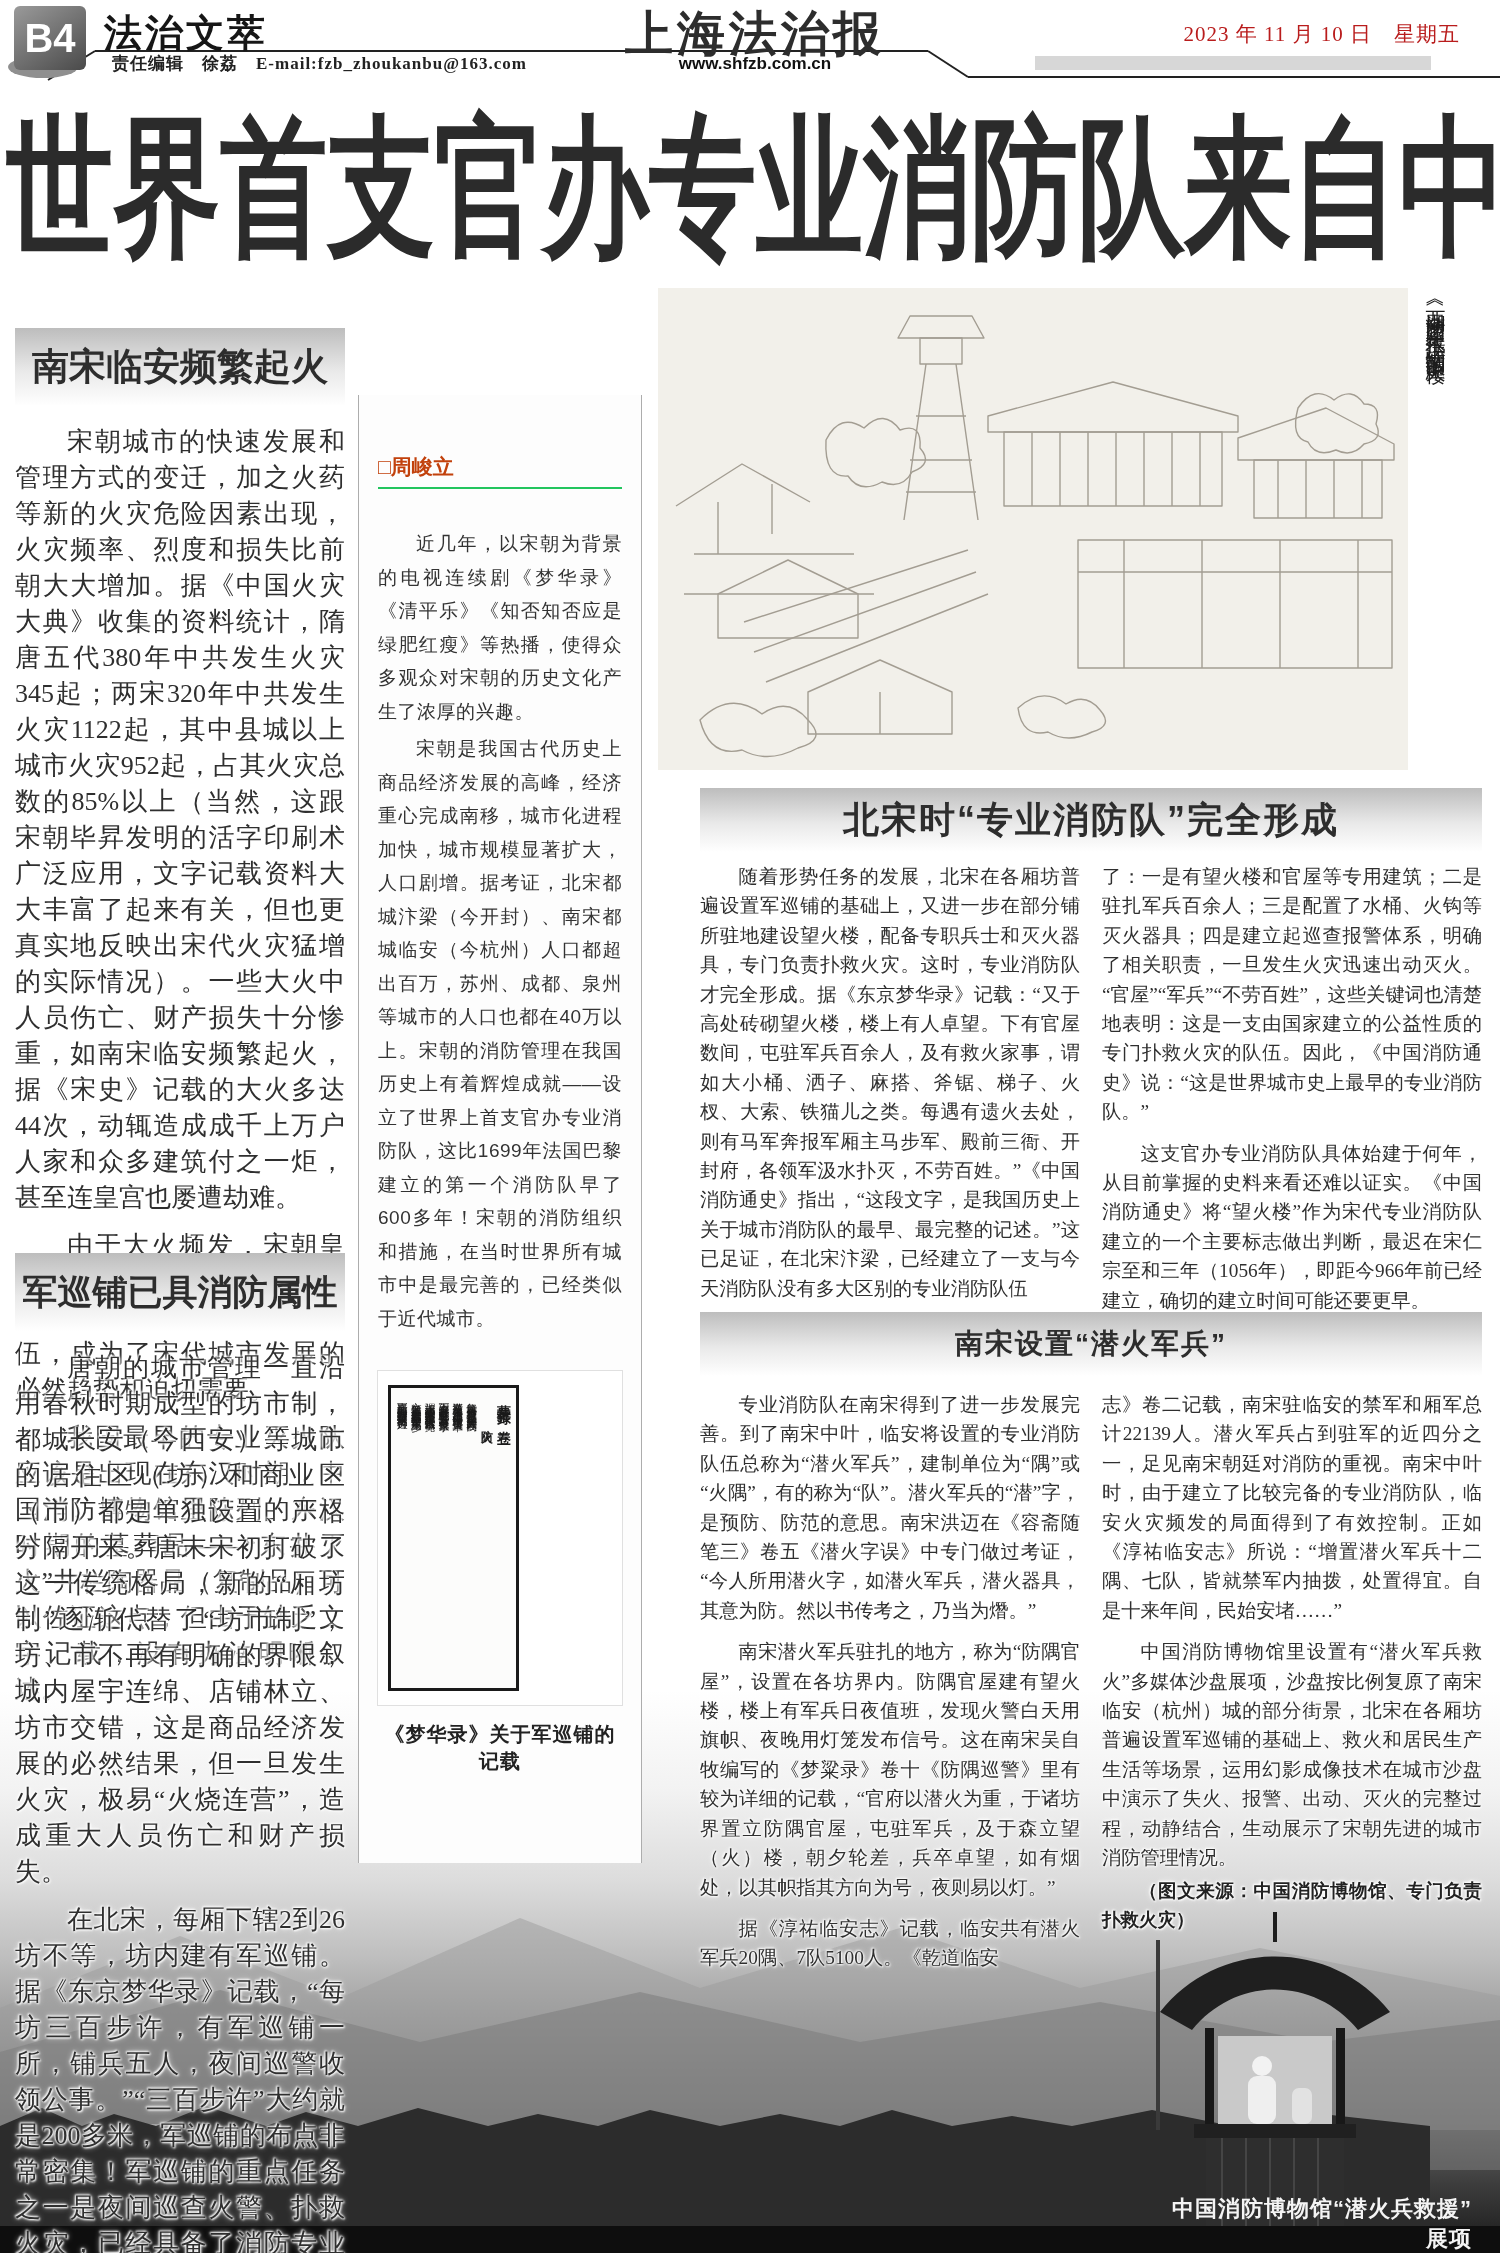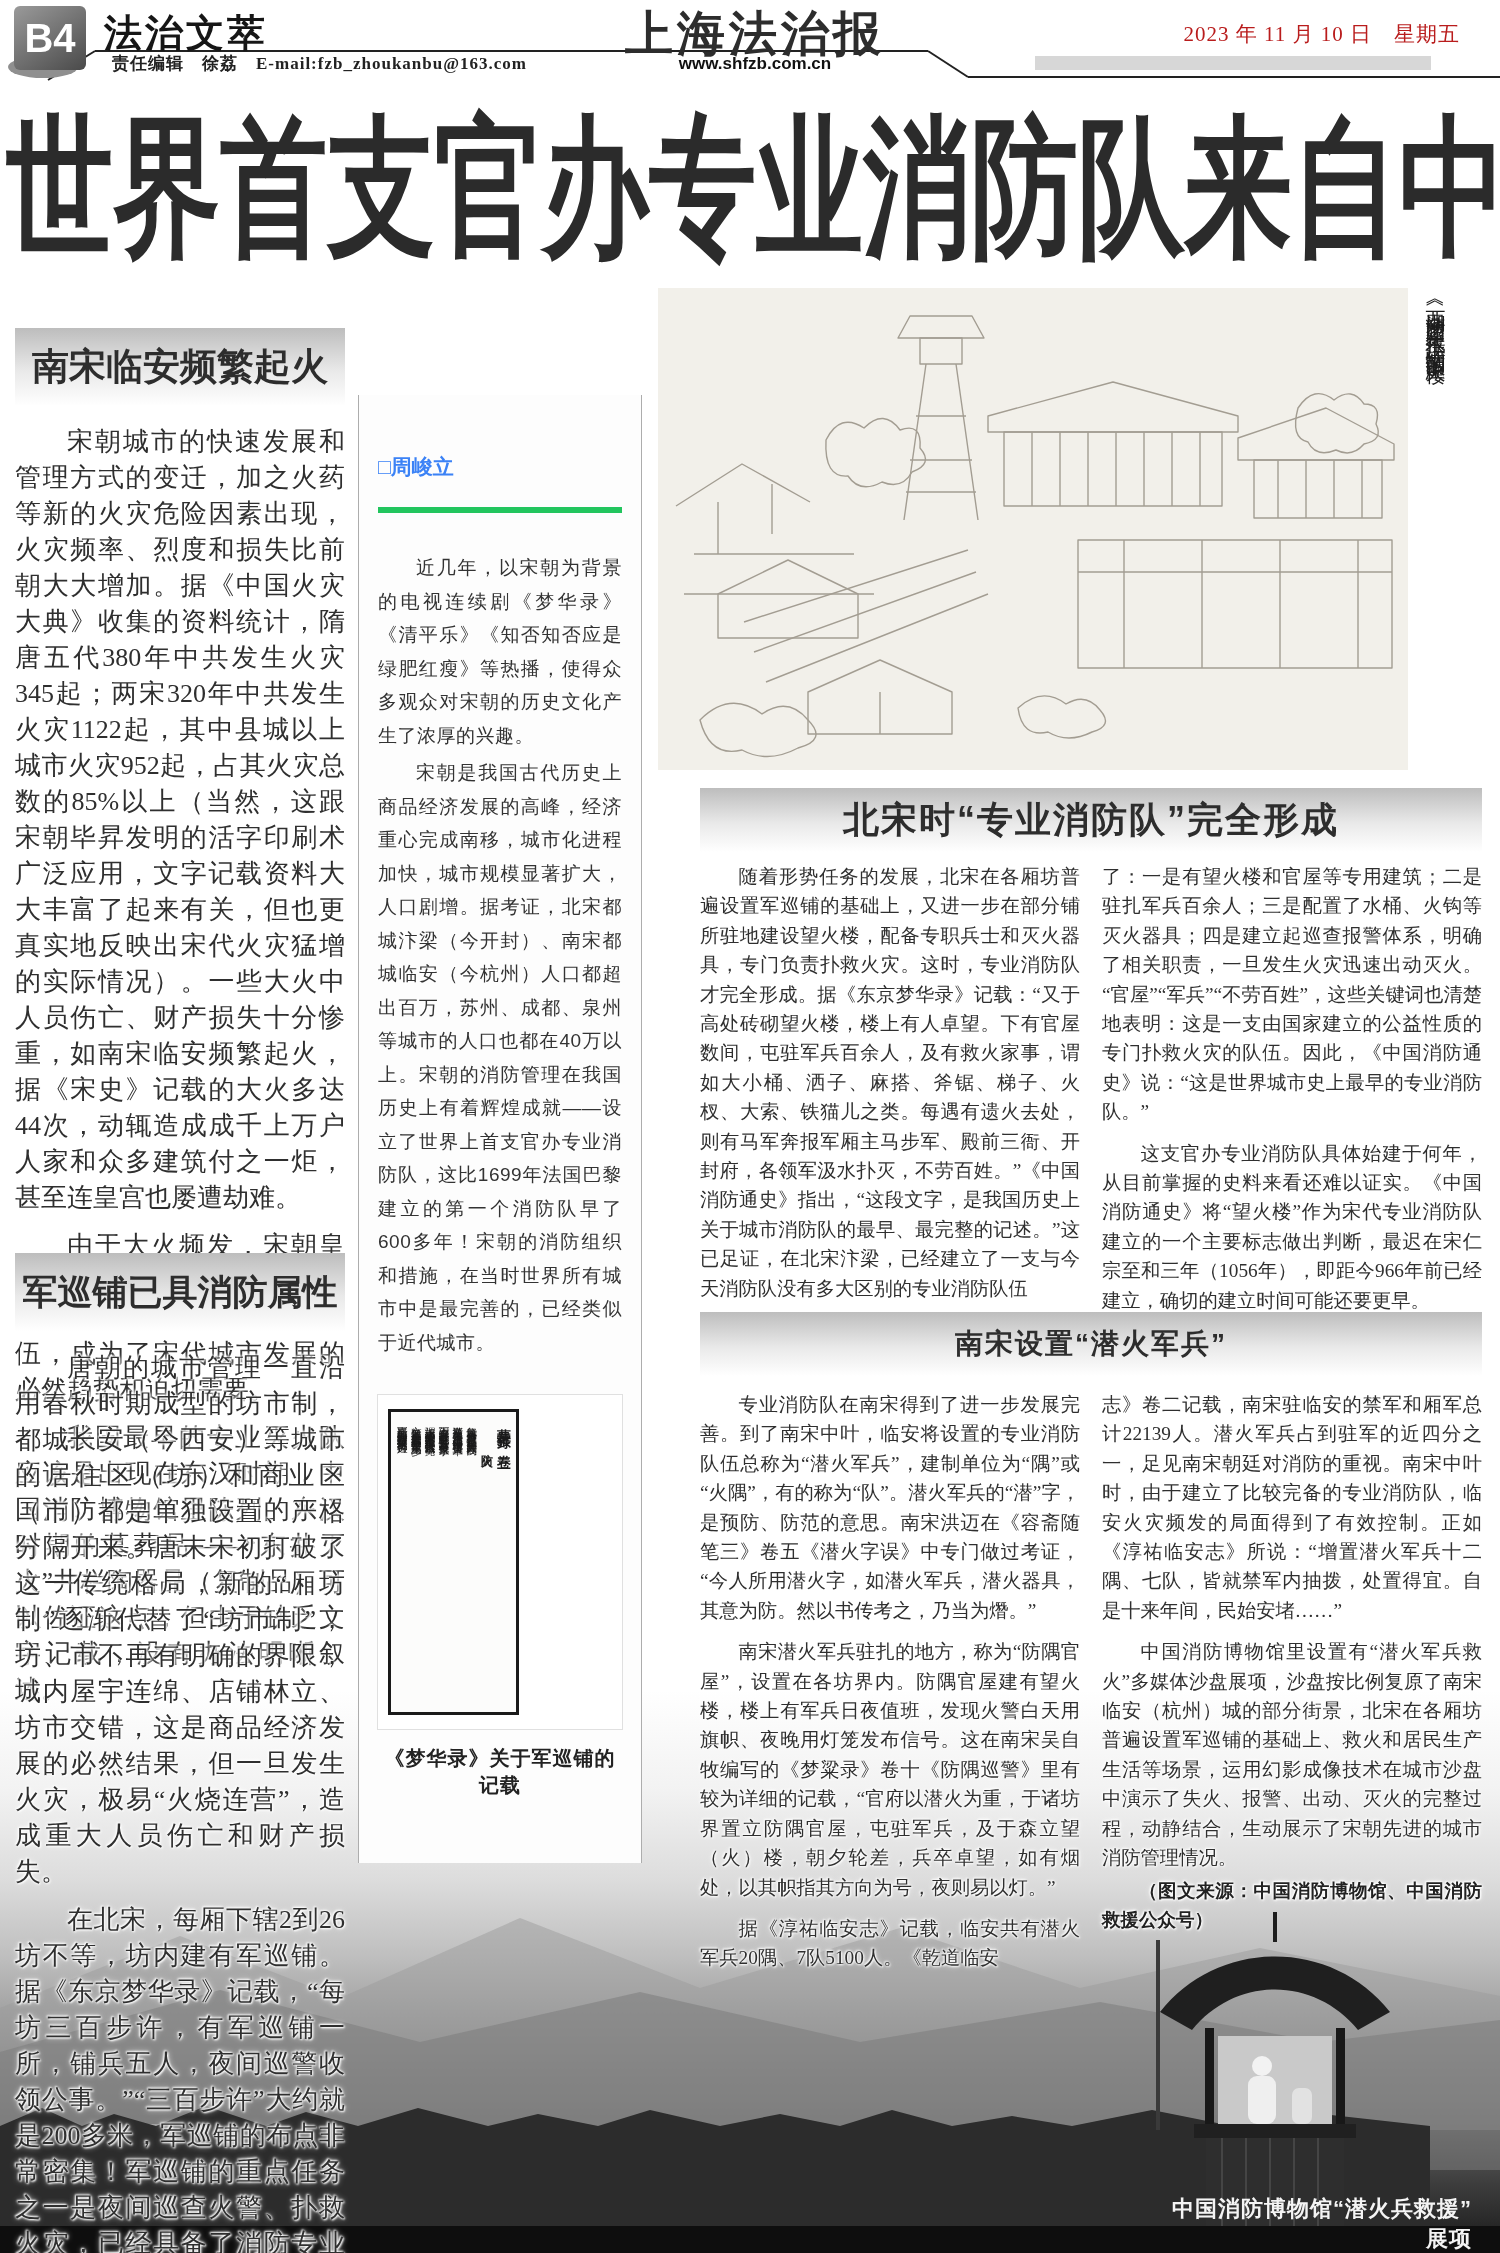--- a/index.html
+++ b/index.html
@@ -40,22 +40,22 @@
   .btxt p + p{margin-top:12px;}
   .leftcol-txt{font-size:26px;line-height:36px;}
   .sec-txt{font-size:19.3px;line-height:29.4px;}
   .cont p:first-child{text-indent:0;}
   .halo p, .halo{text-shadow:0 0 3px #fff,0 0 6px #fff,1px 1px 2px #fff,-1px -1px 2px #fff;}
 
   
   .author-box{left:358px;top:395px;width:284px;height:1468px;border-left:1px solid #adadad;
               border-right:1px solid #adadad;background:#fdfdfd;z-index:2;box-sizing:border-box;
               padding:58px 19px 0 19px;}
-  .author-name{font-family:"Liberation Sans",sans-serif;font-weight:700;font-size:21px;color:#3b82f6;
-               padding-bottom:26px;border-bottom:6px solid #22c55e;}
+  .author-name{font-family:"Liberation Sans",sans-serif;font-weight:700;font-size:21px;color:#c2410c;
+               padding-bottom:6px;border-bottom:2px solid #22c55e;}
   .author-paras{margin-top:38px;font-family:"Liberation Sans",sans-serif;font-size:19px;
                 line-height:33.5px;letter-spacing:0.5px;color:#333;text-align:justify;}
   .author-paras p{margin:0 0 4px 0;text-indent:2em;}
   .book-img{margin-top:36px;background:#fff;box-shadow:0 0 0 1px #e0e0e0;padding:14px 10px;}
   .book-frame{border:3px solid #1a1a1a;height:306px;padding:6px 4px;box-sizing:border-box;
               writing-mode:vertical-rl;overflow:hidden;background:#fcfcfb;}
   .vcol{display:block;font-size:10.5px;line-height:1.32;letter-spacing:1px;color:#1a1a1a;height:100%;}
   .vcol:first-child{font-size:14px;font-weight:700;letter-spacing:3px;}
   .vcol:nth-child(2){padding-top:26px;font-size:12px;font-weight:700;}
   .book-caption{margin-top:16px;text-align:center;font-family:"Liberation Sans",sans-serif;
@@ -191,21 +191,21 @@
   <div class="abs btxt sec-txt s2c1 halo">
       <p class="para">专业消防队在南宋得到了进一步发展完善。到了南宋中叶，临安将设置的专业消防队伍总称为“潜火军兵”，建制单位为“隅”或“火隅”，有的称为“队”。潜火军兵的“潜”字，是预防、防范的意思。南宋洪迈在《容斋随笔三》卷五《潜火字误》中专门做过考证，“今人所用潜火字，如潜火军兵，潜火器具，其意为防。然以书传考之，乃当为熸。”</p>
       <p class="para">南宋潜火军兵驻扎的地方，称为“防隅官屋”，设置在各坊界内。防隅官屋建有望火楼，楼上有军兵日夜值班，发现火警白天用旗帜、夜晚用灯笼发布信号。这在南宋吴自牧编写的《梦粱录》卷十《防隅巡警》里有较为详细的记载，“官府以潜火为重，于诸坊界置立防隅官屋，屯驻军兵，及于森立望（火）楼，朝夕轮差，兵卒卓望，如有烟处，以其帜指其方向为号，夜则易以灯。”</p>
       <p class="para">据《淳祐临安志》记载，临安共有潜火军兵20隅、7队5100人。《乾道临安</p>
     </div>
   <div class="abs btxt sec-txt s2c2 cont halo">
     <span style="display:block;">
         <p class="para">志》卷二记载，南宋驻临安的禁军和厢军总计22139人。潜火军兵占到驻军的近四分之一，足见南宋朝廷对消防的重视。南宋中叶时，由于建立了比较完备的专业消防队，临安火灾频发的局面得到了有效控制。正如《淳祐临安志》所说：“增置潜火军兵十二隅、七队，皆就禁军内抽拨，处置得宜。自是十来年间，民始安堵……”</p>
         <p class="para">中国消防博物馆里设置有“潜火军兵救火”多媒体沙盘展项，沙盘按比例复原了南宋临安（杭州）城的部分街景，北宋在各厢坊普遍设置军巡铺的基础上、救火和居民生产生活等场景，运用幻影成像技术在城市沙盘中演示了失火、报警、出动、灭火的完整过程，动静结合，生动展示了宋朝先进的城市消防管理情况。</p>
       </span>
-    <div class="source-note">（图文来源：中国消防博物馆、中国消防救援公众号）</div>
+    <div class="source-note">（图文来源：中国消防博物馆、专门负责扑救火灾）</div>
   </div>
 
   <div class="abs bottom-photo">
     <svg width="1500" height="563" viewBox="0 0 1500 563" preserveAspectRatio="none">
 
       <path d="M0 318 L180 246 L340 308 L520 228 L700 298 L900 238 L1080 298 L1260 258 L1500 306 L1500 440 L0 440 Z" fill="#9c9c9c" opacity="0.5"></path>
       <path d="M0 362 L220 300 L420 352 L640 302 L860 352 L1100 312 L1320 352 L1500 330 L1500 480 L0 480 Z" fill="#7c7c7c" opacity="0.55"></path>
 
       <ellipse cx="150" cy="448" rx="95" ry="14" fill="#bdbdbd" opacity="0.65"></ellipse>
 

